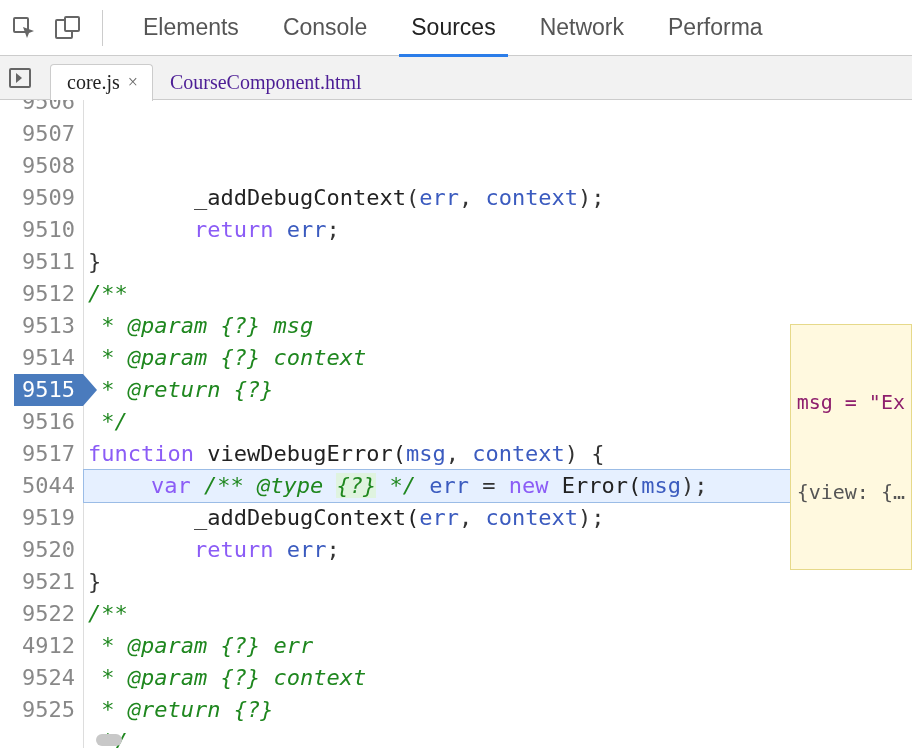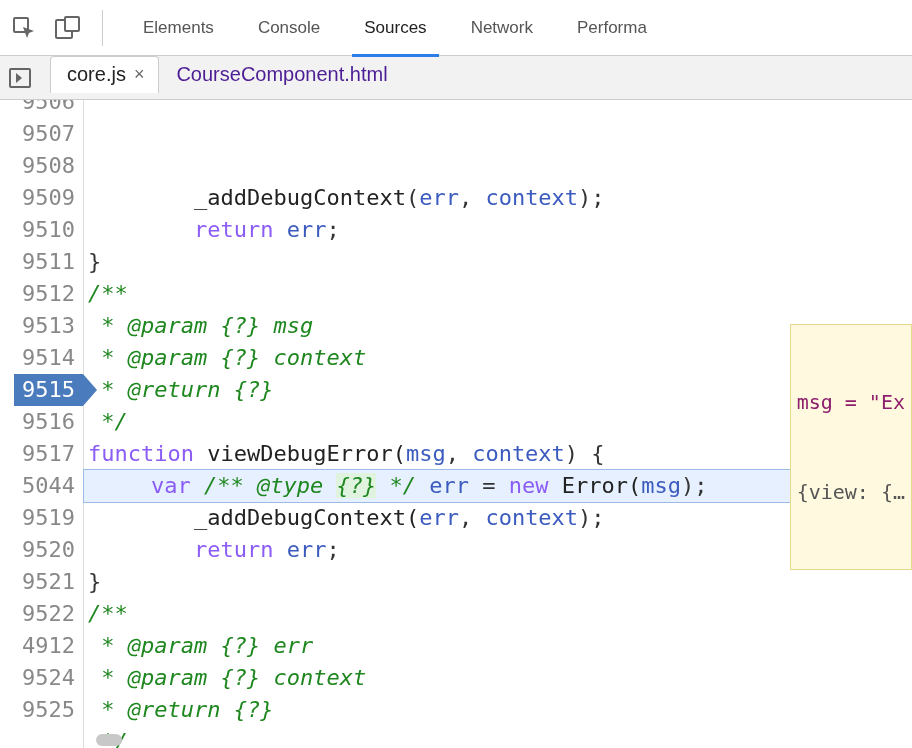--- a/index.html
+++ b/index.html
@@ -39,21 +39,21 @@
     display: flex;
     align-items: stretch;
     height: 56px;
     gap: 0;
   }
   .top-tab {
     display: flex;
     align-items: center;
     padding: 0 22px;
     color: #555;
-    font-size: 17px;
+    font-size: 23px;
     cursor: pointer;
     position: relative;
   }
   .top-tab.active {
     color: #222;
     text-align: center;
   }
   .top-tab.active::after {
     content: "";
     position: absolute;
@@ -75,23 +75,25 @@
   .pane-toggle {
     display: inline-flex;
     align-items: center;
     justify-content: center;
     width: 28px;
     height: 28px;
     color: #666;
   }
   .file-tabs {
     display: flex;
+    align-items: flex-end;
     gap: 0;
     height: 44px;
     margin-left: 6px;
+    font-family: Liberation Serif, serif;
   }
   .file-tab {
     display: flex;
     align-items: center;
     height: 37px;
     padding: 0 14px 0 16px;
     font-size: 20px;
     color: #4c1d95;
     cursor: pointer;
     border: 1px solid transparent;

